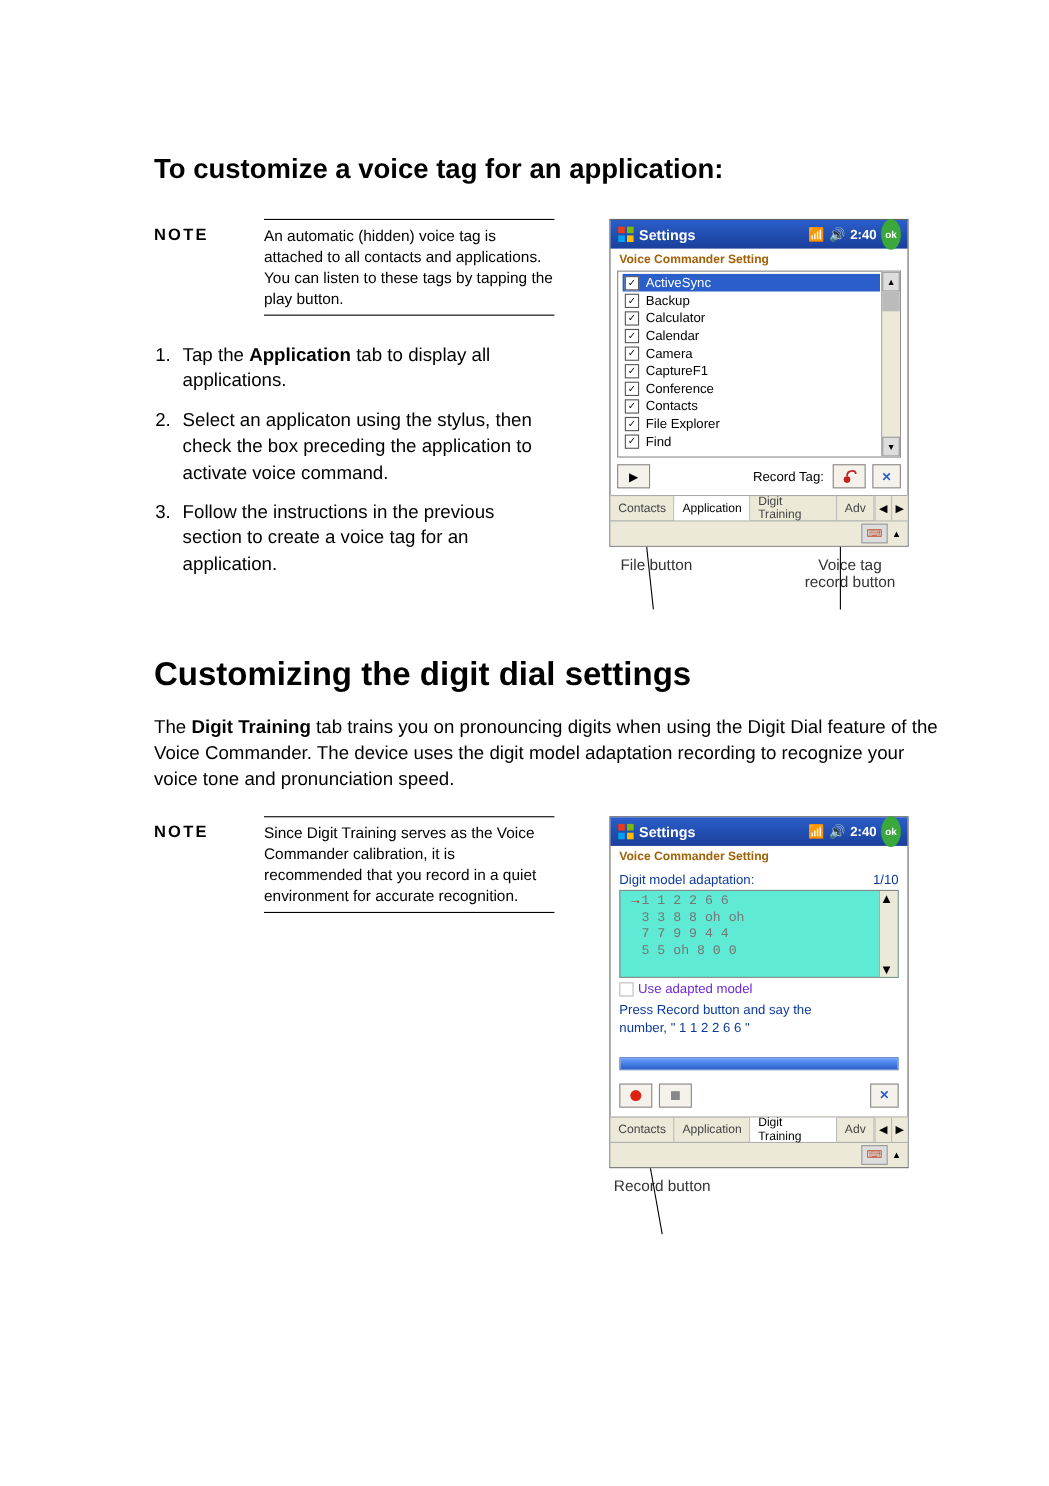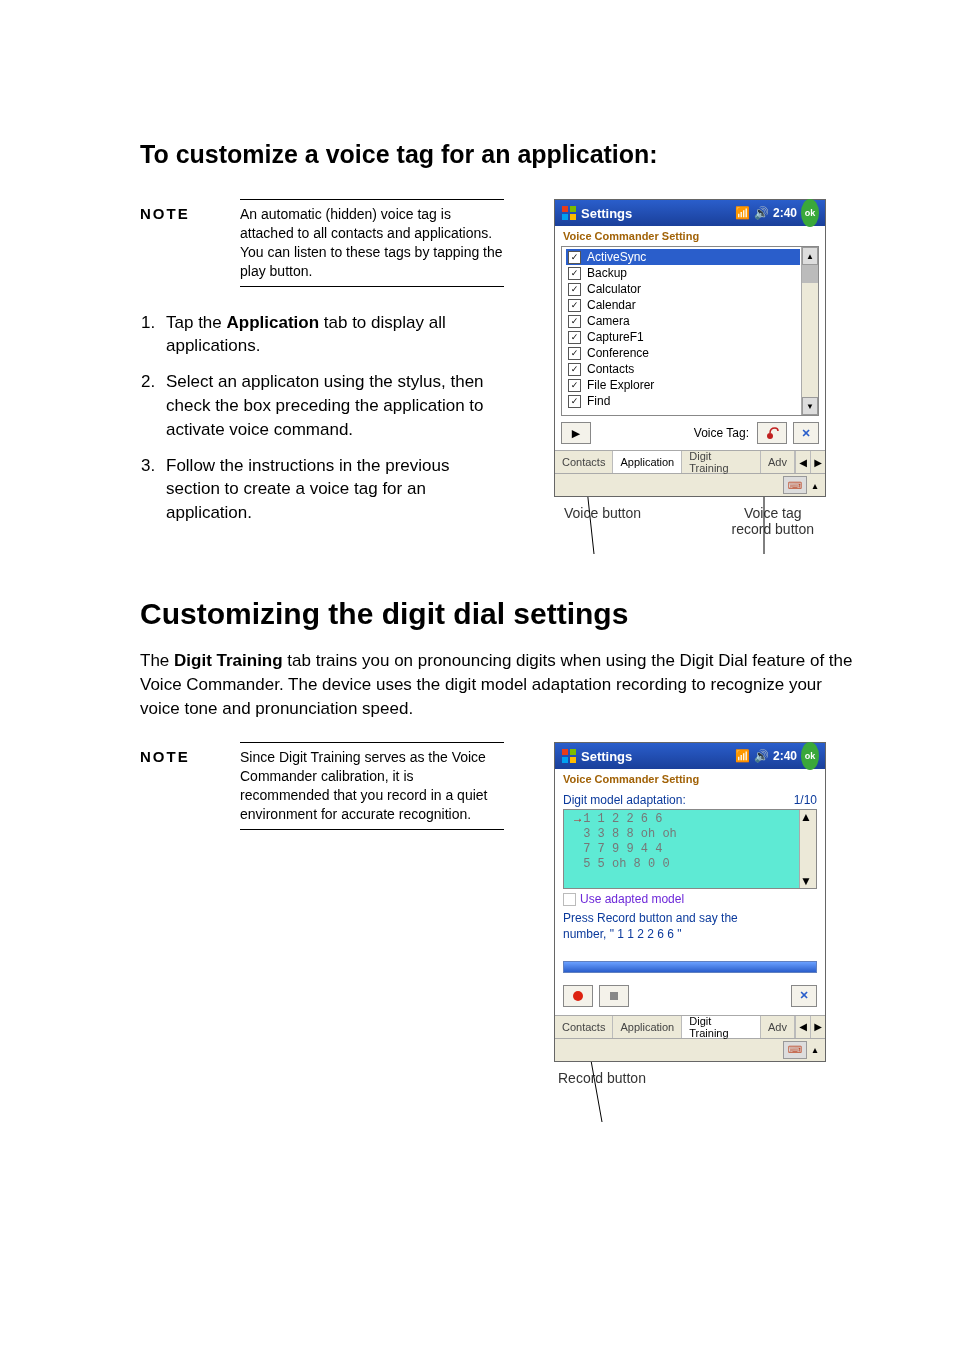--- a/index.html
+++ b/index.html
@@ -308,21 +308,21 @@
             <div class="list-scroll">
               <div class="sarrow">▲</div>
               <div class="sthumb" style="height:18px"></div>
               <div style="flex:1"></div>
               <div class="sarrow" style="position:absolute;bottom:0;left:0;right:0">▼</div>
             </div>
           </div>
 
           <div class="wm-voice-tag-row">
             <span class="wm-btn play">▶</span>
-            <span style="flex:1;text-align:right;padding-right:2px">Voice Tag:</span>
+            <span style="flex:1;text-align:right;padding-right:2px">Record Tag:</span>
             <span class="wm-btn rec">
               <svg width="14" height="14">
                   <circle cx="5" cy="10" r="3" fill="#c02020"></circle>
                   <path d="M5 7 Q5 2 10 2 Q13 2 13 5" stroke="#c02020" fill="none" stroke-width="1.5"></path>
                 </svg>
             </span>
             <span class="wm-btn del">✕</span>
           </div>
 
           <div class="wm-tabs">
@@ -335,21 +335,21 @@
               <span>▶</span>
             </div>
           </div>
           <div class="wm-bottombar">
             <span class="kbd">⌨</span>
             <span class="utri">▴</span>
           </div>
         </div>
 
         <div class="callout-row">
-          <div>Voice button</div>
+          <div>File button</div>
           <div class="cr-right">
             <span>Voice tag</span><br>
             <span>record button</span>
           </div>
         </div>
       </div>
     </div>
   </div>
 
   <h1 class="big-title">Customizing the digit dial settings</h1>

